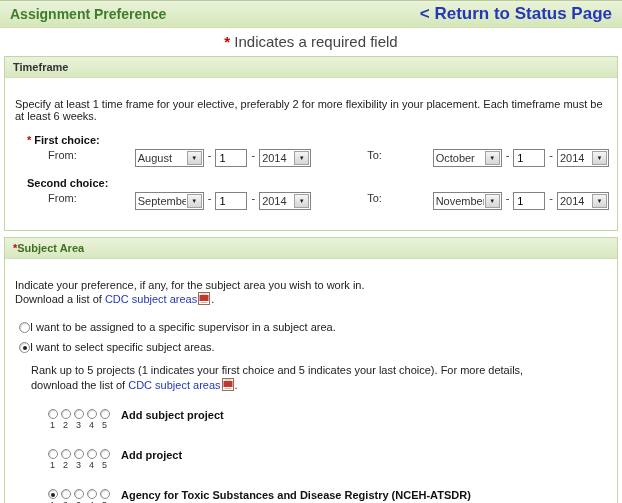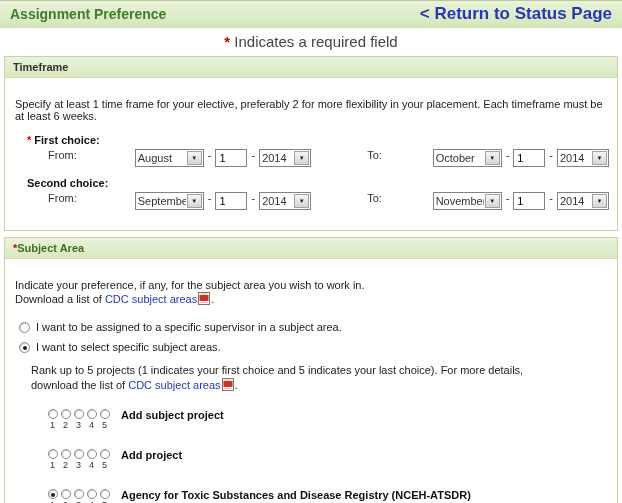--- a/index.html
+++ b/index.html
@@ -48,21 +48,21 @@
 
   
   .radio { display:inline-block; width:11px; height:11px; border-radius:50%;
     border:1px solid #8a8a8a; background:#fff; box-shadow:inset 1px 1px 1px rgba(0,0,0,.18);
     position:relative; flex:none; }
   .radio.selected::after { content:""; position:absolute; left:3px; top:3px;
     width:4px; height:4px; border-radius:50%; background:#222; }
   .radio.small { width:10px; height:10px; }
   .radio.small.selected::after { left:2.5px; top:2.5px; }
 
-  .option-row { display:flex; align-items:center; gap:6px; padding:4px 0 4px 6px; }
+  .option-row { display:flex; align-items:center; padding:4px 0 4px 6px; }
   .option-label { color:#222; }
 
   .rank-instructions { padding:6px 40px 4px 18px; color:#222; line-height:15px; }
 
   
   .projects { padding:10px 0 0 33px; }
   .project-row { display:flex; align-items:flex-start; margin-bottom:19px; }
   .rank-group { display:flex; flex:none; }
   .rank-cell { display:inline-flex; flex-direction:column; align-items:center;
     width:13px; cursor:pointer; }

